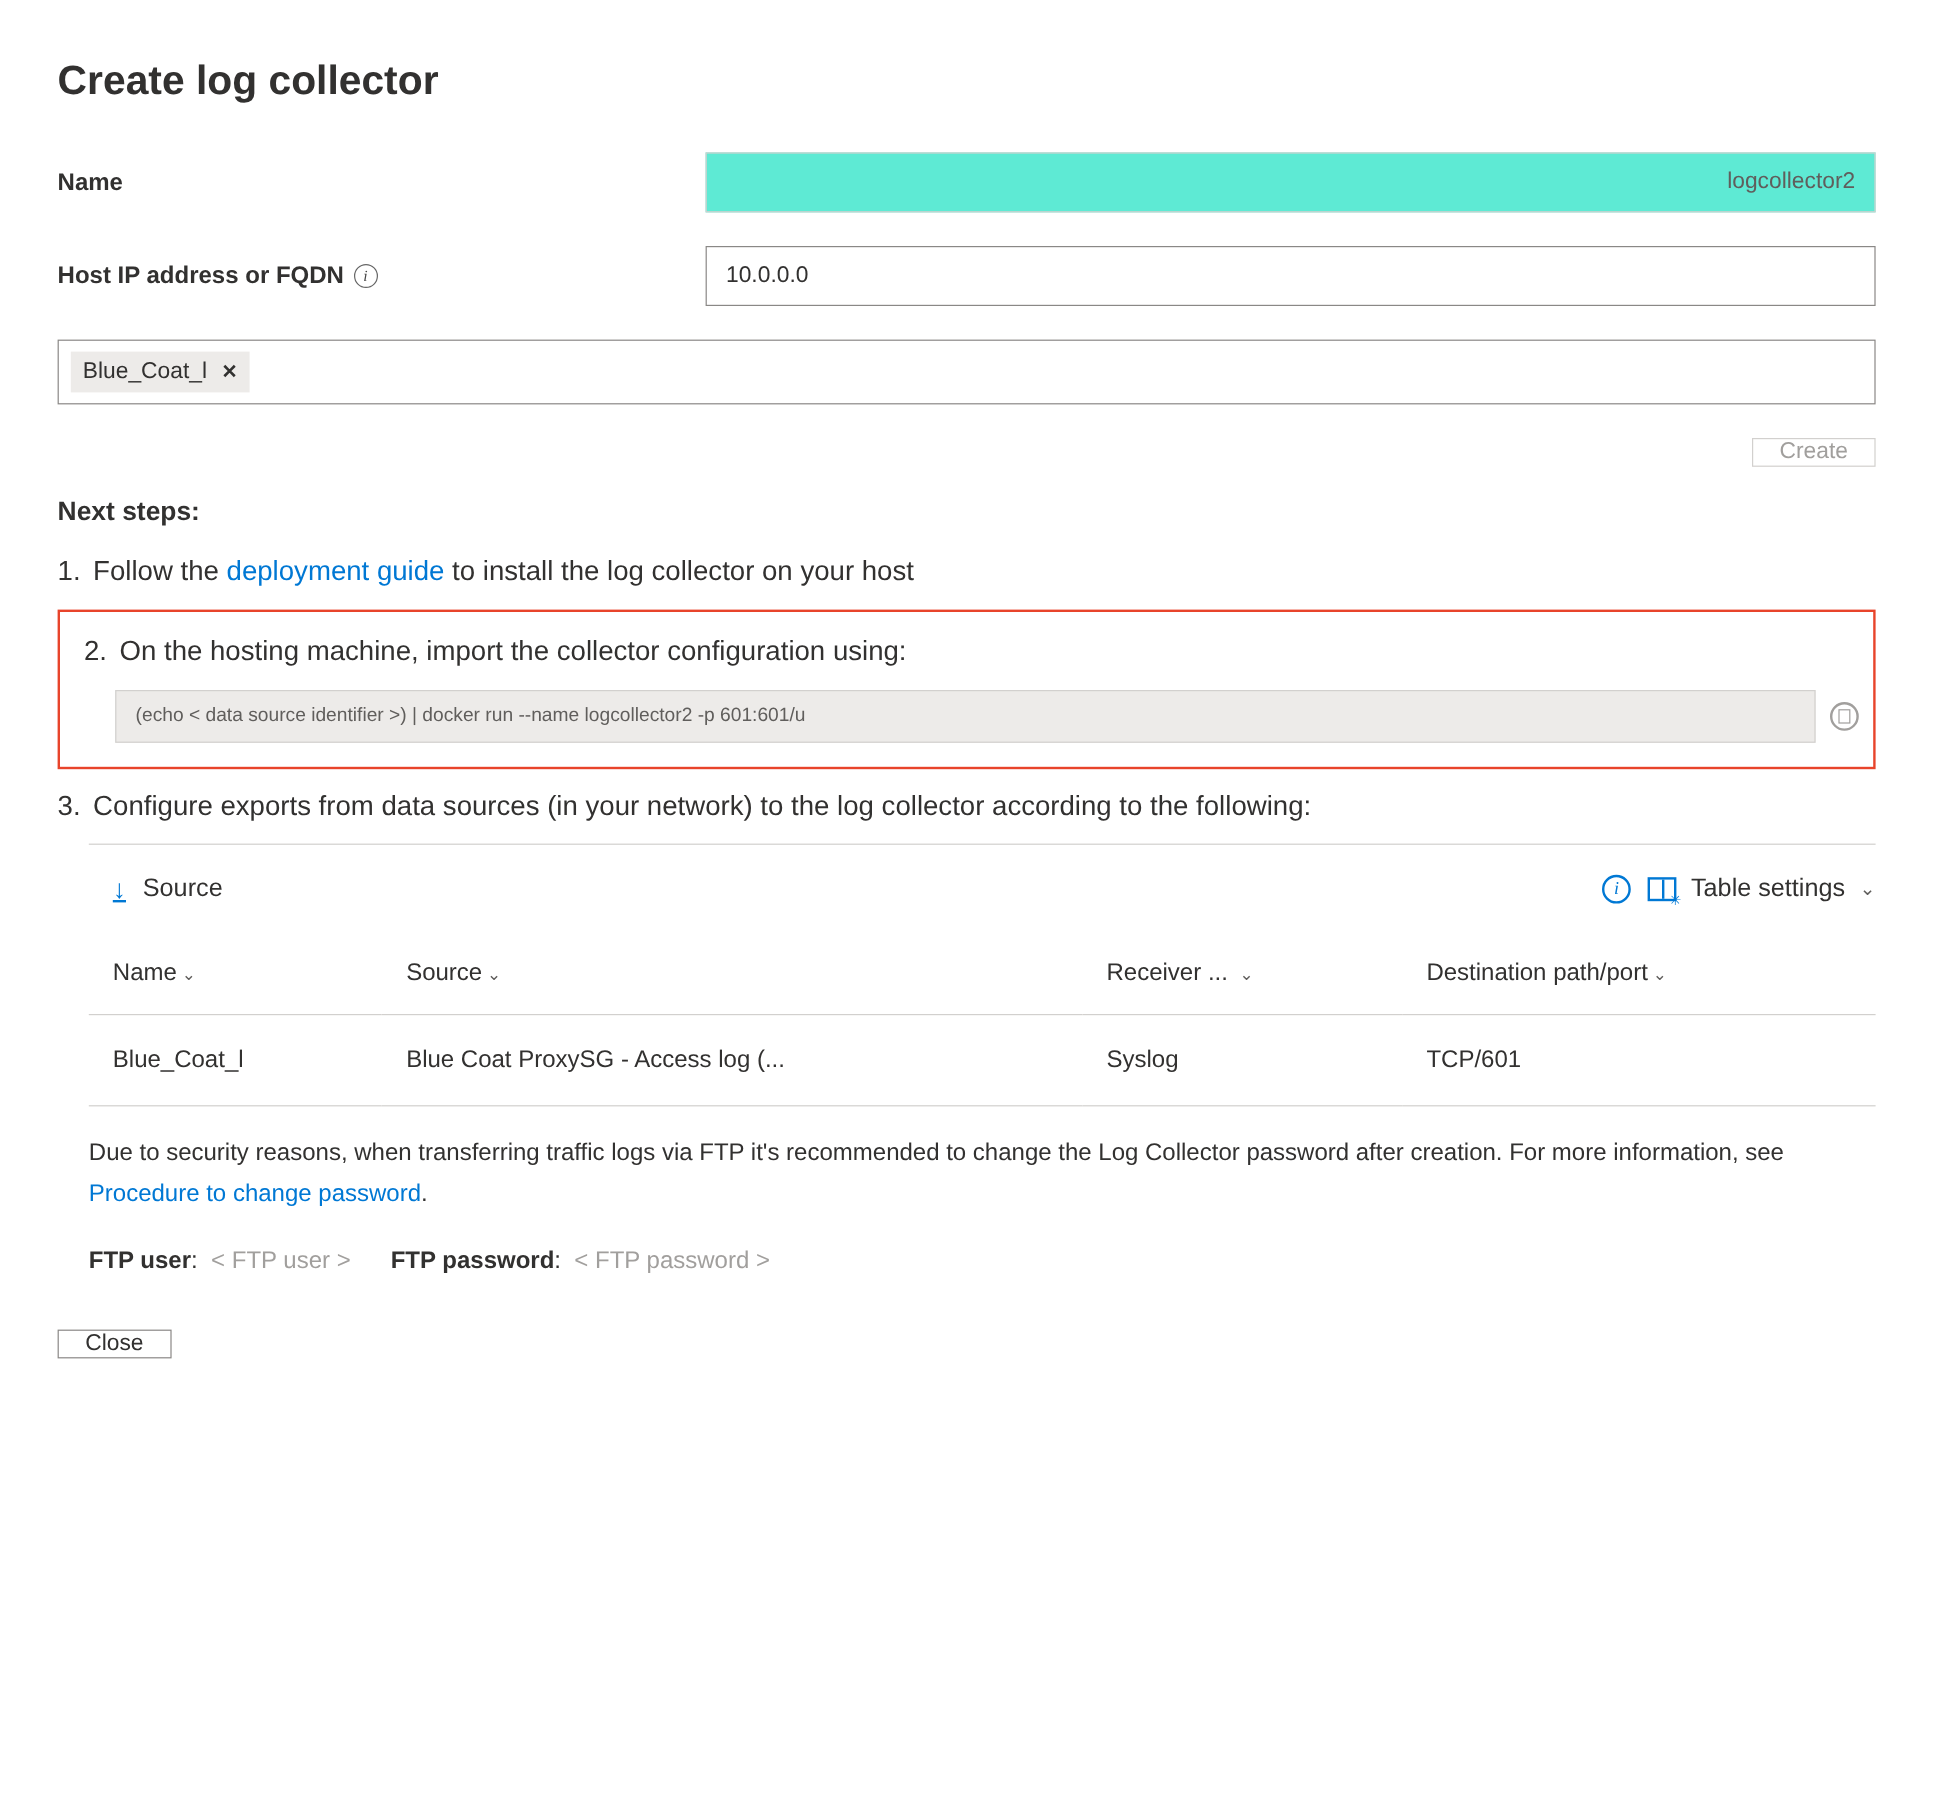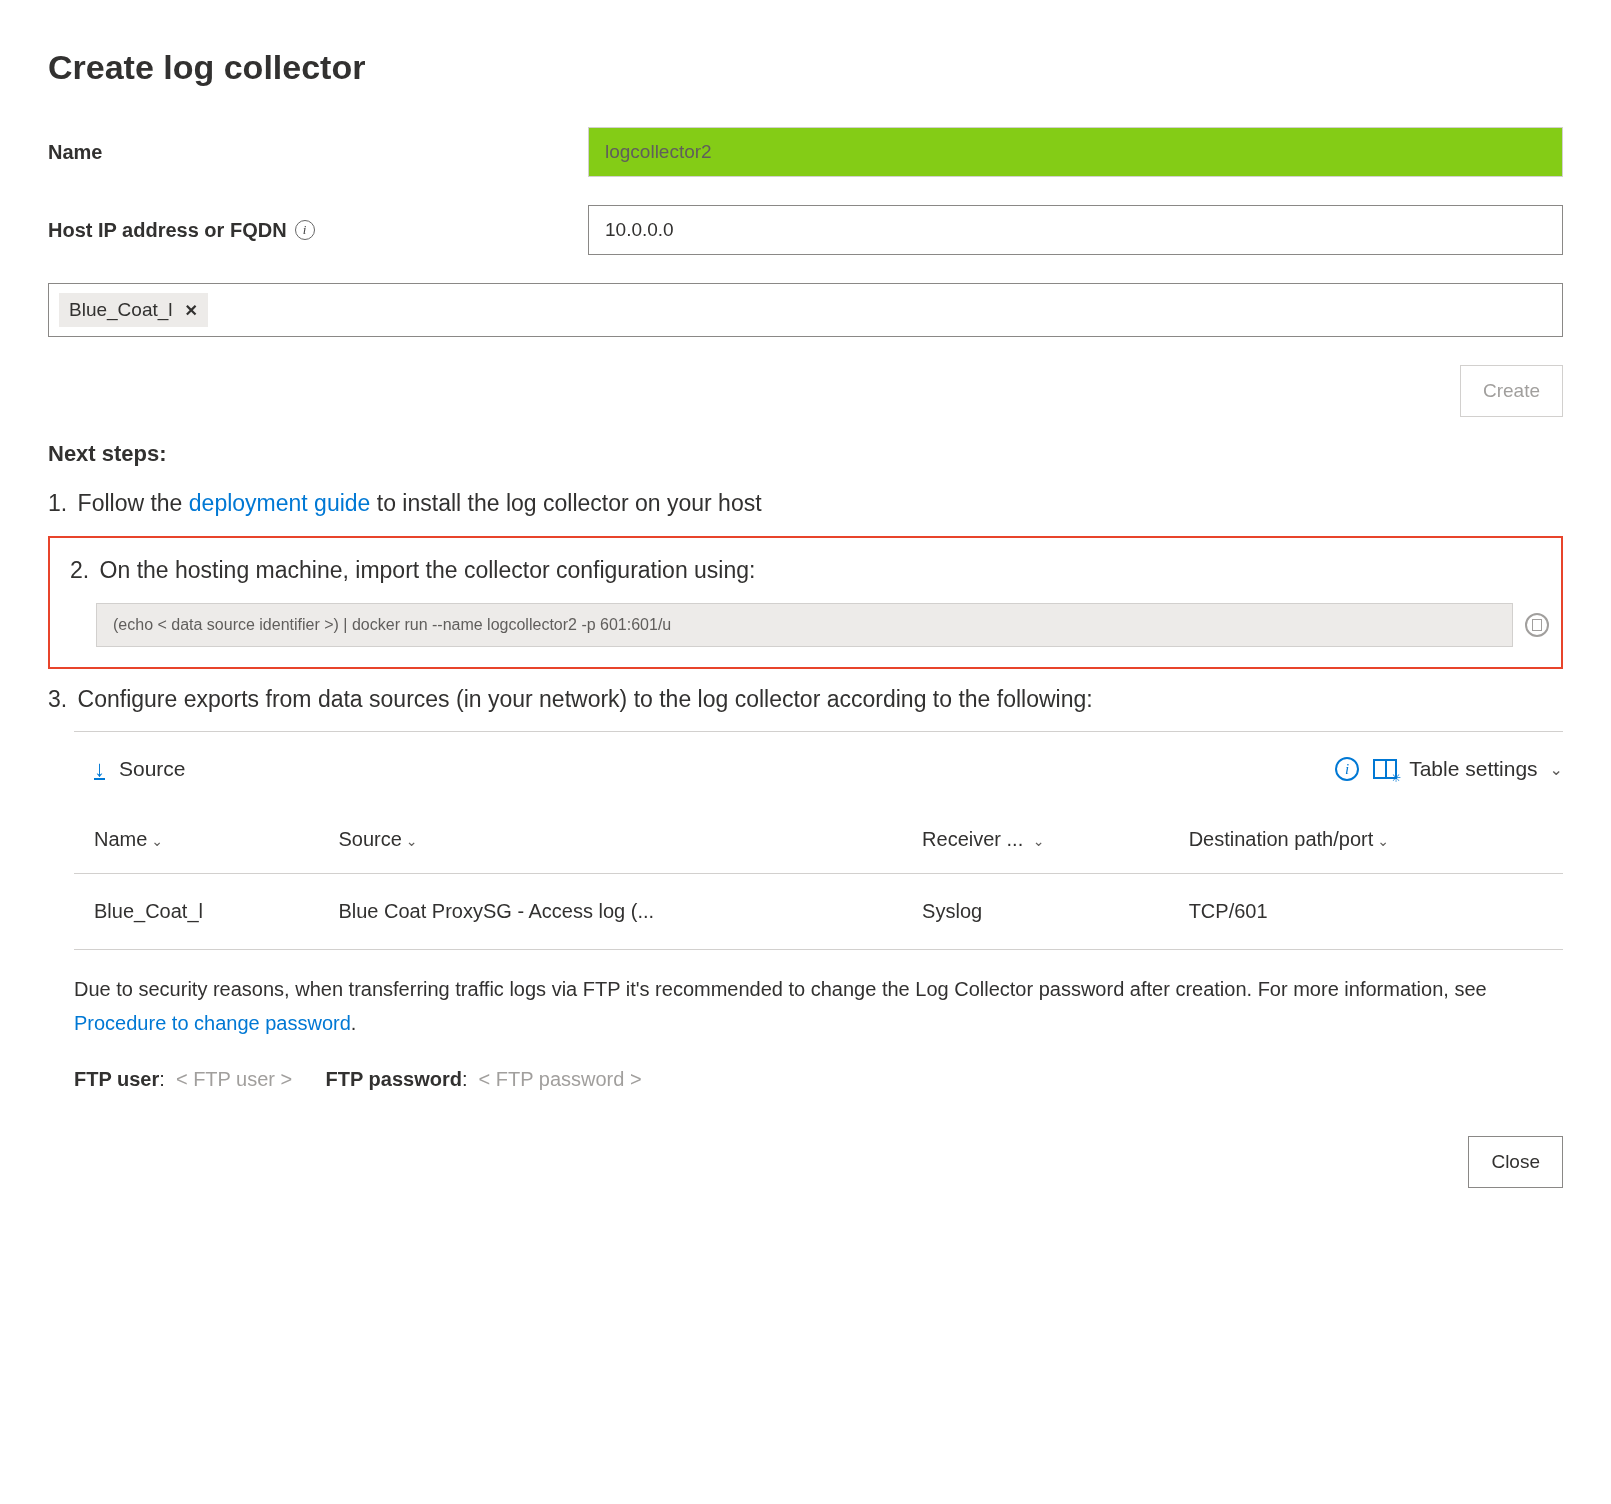--- a/index.html
+++ b/index.html
@@ -44,23 +44,24 @@
   .text-input {
     flex: 1;
     height: 50px;
     border: 1px solid #8a8886;
     padding: 0 16px;
     font-size: 19px;
     color: #323130;
     background: #fff;
   }
   .text-input.disabled {
-    background: #84cc16;
+    background: #5eead4;
     border-color: #d2d0ce;
     color: #605e5c;
+    text-align: right;
   }
   .tag-input {
     flex: 1;
     min-height: 54px;
     border: 1px solid #8a8886;
     padding: 8px 10px;
     display: flex;
     align-items: center;
     gap: 8px;
   }
@@ -75,21 +76,21 @@
   }
   .tag .x {
     font-weight: 700;
     font-size: 16px;
     cursor: pointer;
   }
   .btn-row { display: flex; justify-content: flex-end; margin-bottom: 24px; }
   .btn {
     border: 1px solid #d2d0ce;
     background: #fff;
-    padding: 14px 22px;
+    padding: 0 22px;
     font-size: 19px;
     color: #a19f9d;
     cursor: pointer;
   }
   .btn.primary { color: #323130; border-color: #8a8886; }
   .section-heading {
     font-weight: 600;
     font-size: 22px;
     margin-bottom: 18px;
   }
@@ -211,21 +212,21 @@
     border-bottom: 1px solid #d2d0ce;
     font-size: 20px;
   }
   .ftp-row {
     margin-top: 22px;
     font-size: 20px;
     line-height: 1.7;
   }
   .ftp-row .lbl { font-weight: 700; }
   .ftp-row .ph { color: #a19f9d; }
-  .footer { display: flex; justify-content: flex-end; margin-top: 40px; }
+  .footer { display: flex; margin-top: 40px; }
 </style>
 </head>
 <body>
 
 <h1 class="title">Create log collector</h1>
 
 <div class="form-row">
   <div class="form-label">Name</div>
   <input class="text-input disabled" readonly="" value="logcollector2" style="">
 </div>

